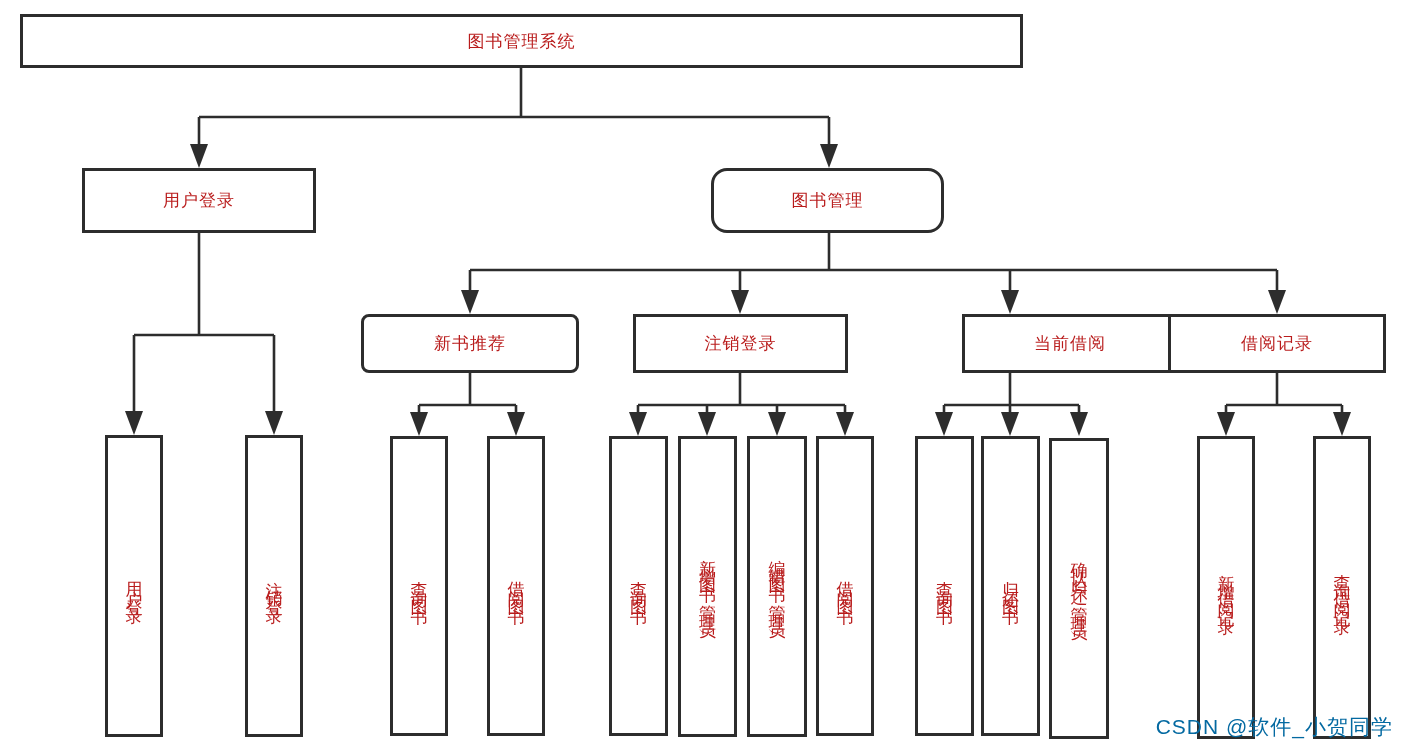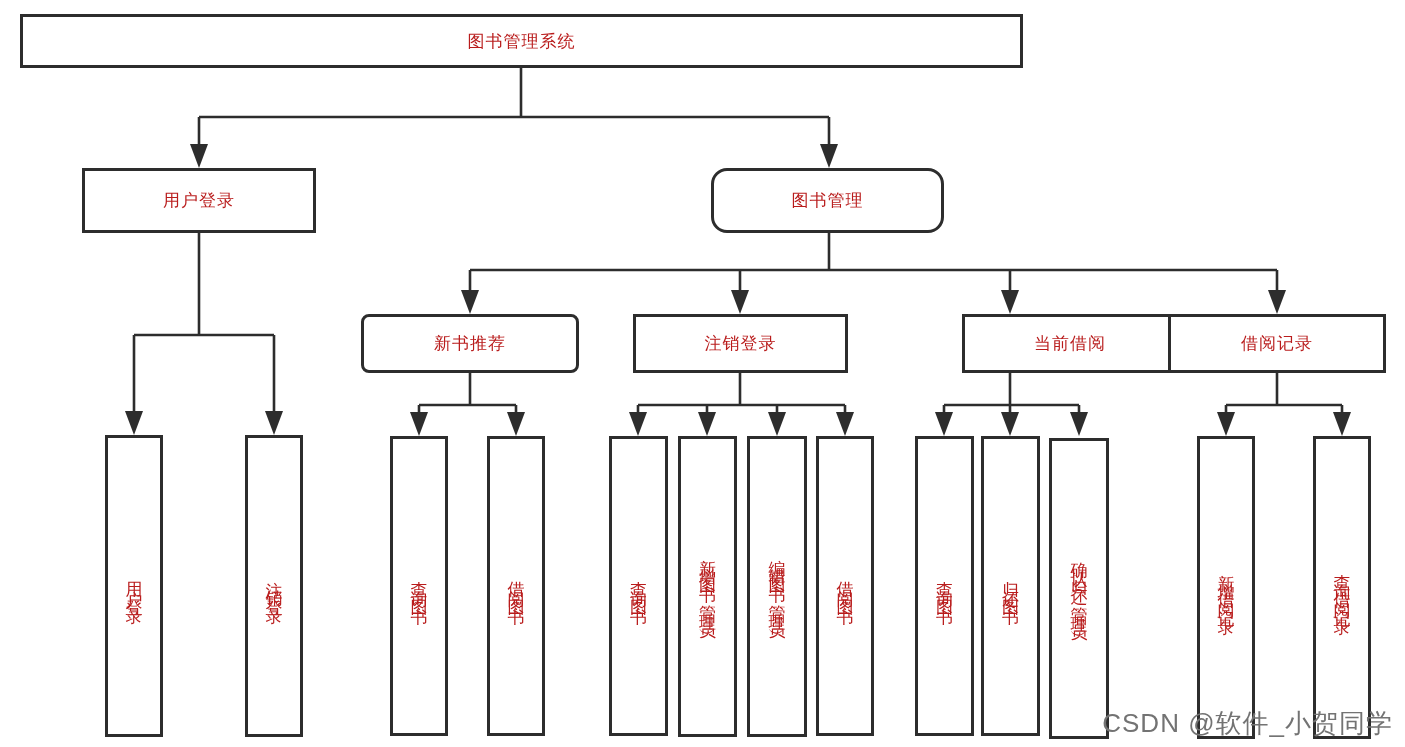--- a/index.html
+++ b/index.html
@@ -33,22 +33,22 @@
   .vbox span {
     writing-mode: vertical-rl;
     text-orientation: mixed;
     letter-spacing: 9px;
     white-space: nowrap;
   }
   .watermark {
     position: absolute;
     right: 12px;
     bottom: 6px;
-    color: #737373;
-    font-size: 26px;
+    color: #0369a1;
+    font-size: 21px;
     letter-spacing: 1px;
   }
   svg line { stroke: #2d2d2d; stroke-width: 2.6; }
   svg polygon { fill: #2d2d2d; stroke: none; }
 </style>
 </head>
 <body>
 
 <div id="stage">
 

